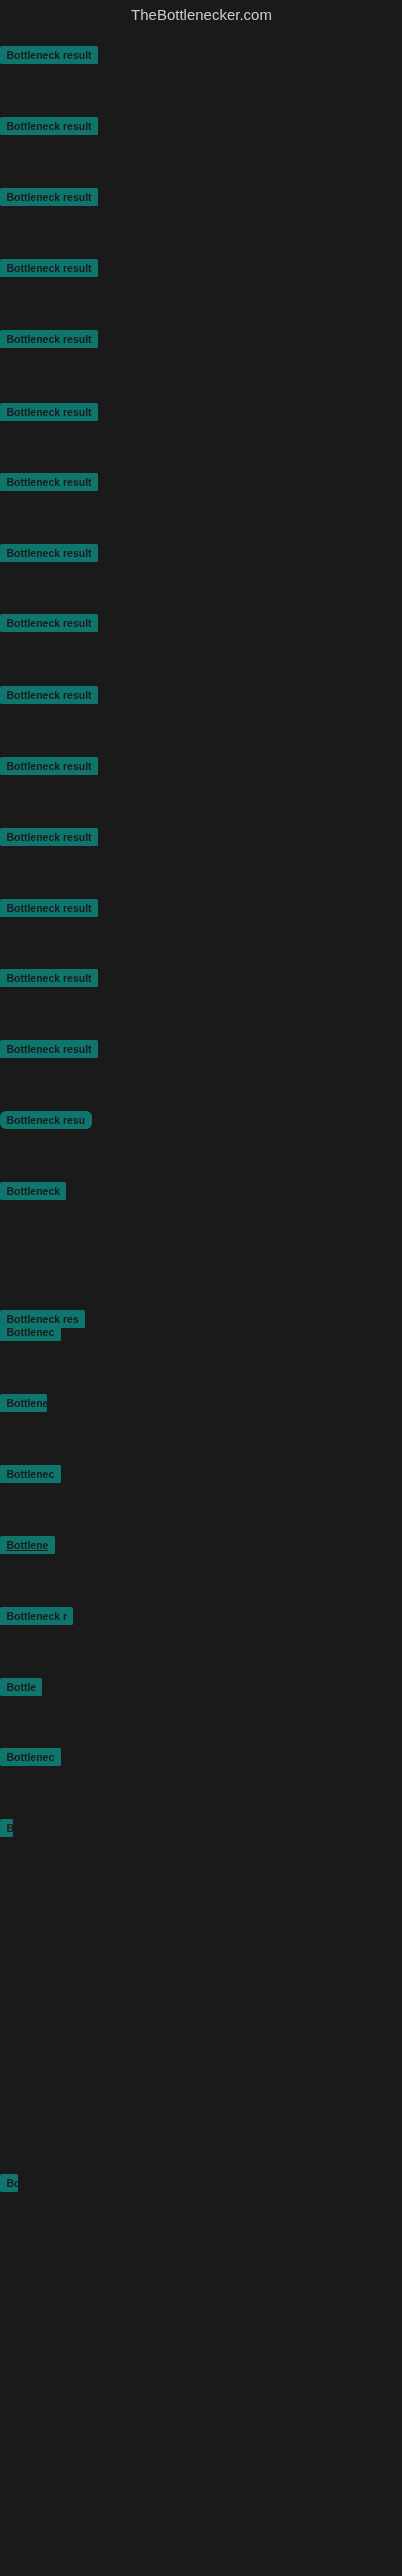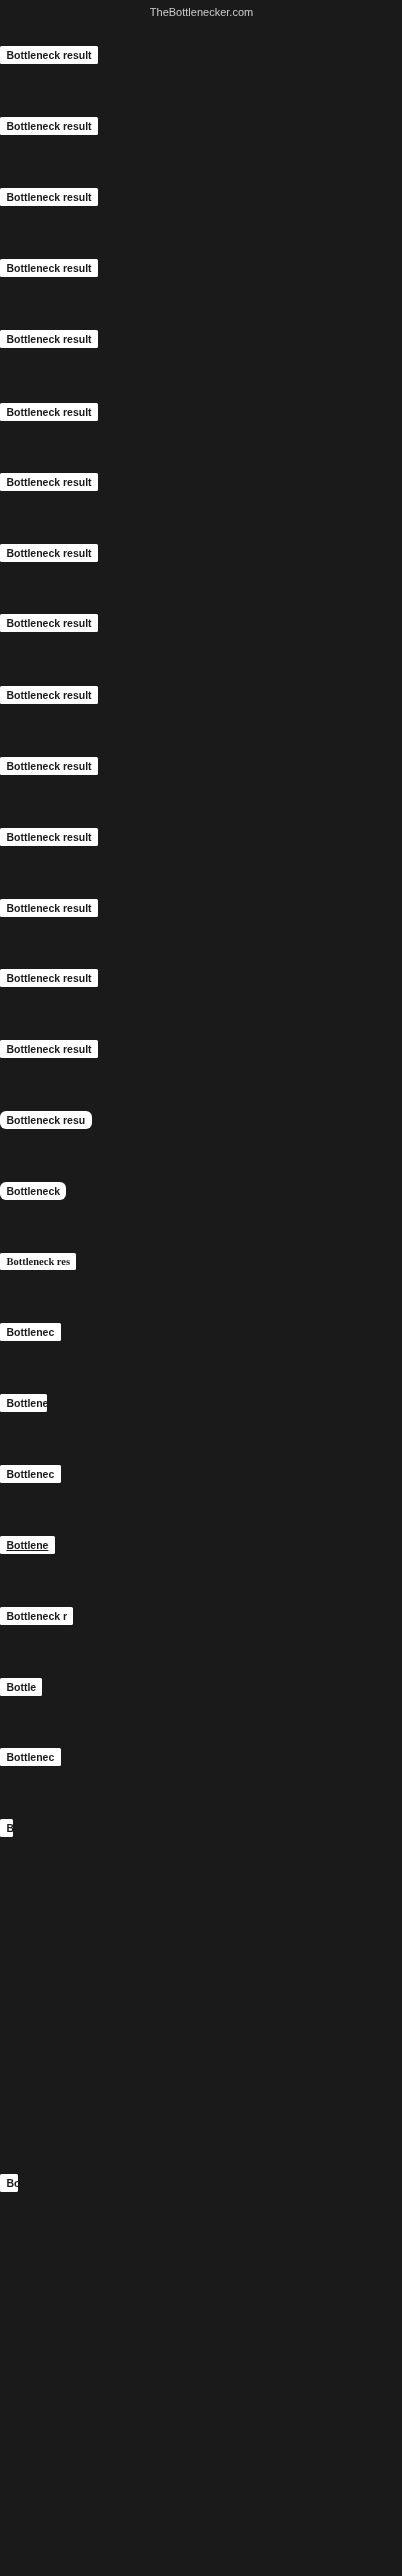--- a/index.html
+++ b/index.html
@@ -10,29 +10,29 @@
     body {
       background-color: #1a1a1a;
       width: 403px;
       min-height: 2576px;
       font-family: Arial, sans-serif;
       position: relative;
     }
     .site-title {
       text-align: center;
       color: #cccccc;
-      font-size: 11px;
+      font-size: 15px;
       padding: 6.4px 0 3.2px 0;
     }
     .bottleneck-item {
       position: absolute;
       left: 0;
     }
     .bottleneck-badge {
-      background-color: #ffffff;
+      background-color: #0f766e;
       color: #1a1a1a;
       font-size: 10.5px;
       font-weight: bold;
       padding: 3.2px 6.4px;
       display: inline-block;
       border-radius: 1.6px;
       white-space: nowrap;
       overflow: hidden;
     }
   </style>
@@ -50,22 +50,22 @@
 <div class="bottleneck-item" style="top: 473px;"><span class="bottleneck-badge" style="max-width: 151px;">Bottleneck result</span></div>
 <div class="bottleneck-item" style="top: 544px;"><span class="bottleneck-badge" style="max-width: 148px;">Bottleneck result</span></div>
 <div class="bottleneck-item" style="top: 614px;"><span class="bottleneck-badge" style="max-width: 146px;">Bottleneck result</span></div>
 <div class="bottleneck-item" style="top: 686px;"><span class="bottleneck-badge" style="max-width: 144px;">Bottleneck result</span></div>
 <div class="bottleneck-item" style="top: 757px;"><span class="bottleneck-badge" style="max-width: 146px;">Bottleneck result</span></div>
 <div class="bottleneck-item" style="top: 828px;"><span class="bottleneck-badge" style="max-width: 135px;">Bottleneck result</span></div>
 <div class="bottleneck-item" style="top: 899px;"><span class="bottleneck-badge" style="max-width: 138px;">Bottleneck result</span></div>
 <div class="bottleneck-item" style="top: 969px;"><span class="bottleneck-badge" style="max-width: 134px;">Bottleneck result</span></div>
 <div class="bottleneck-item" style="top: 1040px;"><span class="bottleneck-badge" style="max-width: 132px;">Bottleneck result</span></div>
 <div class="bottleneck-item" style="top: 1111px;"><span class="bottleneck-badge" style="max-width: 113px; border-radius: 6px;">Bottleneck resu</span></div>
-<div class="bottleneck-item" style="top: 1182px;"><span class="bottleneck-badge" style="max-width: 72px; border-radius: 6px;">Bottleneck</span></div>
-<div class="bottleneck-item" style="top: 1253px; font-family: Liberation Serif, serif;"><span class="bottleneck-badge" style="max-width: 95px;">Bottleneck res</span></div>
+<div class="bottleneck-item" style="top: 1182px;"><span class="bottleneck-badge" style="max-width: 72px;">Bottleneck</span></div>
+<div class="bottleneck-item" style="top: 1310px;"><span class="bottleneck-badge" style="max-width: 95px;">Bottleneck res</span></div>
 <div class="bottleneck-item" style="top: 1323px;"><span class="bottleneck-badge" style="max-width: 64px;">Bottlenec</span></div>
 <div class="bottleneck-item" style="top: 1394px;"><span class="bottleneck-badge" style="max-width: 47px;">Bottlene</span></div>
 <div class="bottleneck-item" style="top: 1465px;"><span class="bottleneck-badge" style="max-width: 64px;">Bottlenec</span></div>
 <div class="bottleneck-item" style="top: 1536px;"><span class="bottleneck-badge" style="max-width: 58px; text-decoration: underline;">Bottlene</span></div>
 <div class="bottleneck-item" style="top: 1607px;"><span class="bottleneck-badge" style="max-width: 81px; text-align: right;">Bottleneck r</span></div>
 <div class="bottleneck-item" style="top: 1678px;"><span class="bottleneck-badge" style="max-width: 42px;">Bottle</span></div>
 <div class="bottleneck-item" style="top: 1748px;"><span class="bottleneck-badge" style="max-width: 64px;">Bottlenec</span></div>
 <div class="bottleneck-item" style="top: 1819px;"><span class="bottleneck-badge" style="max-width: 11.3px;">B</span></div>
 <div class="bottleneck-item" style="top: 2174px;"><span class="bottleneck-badge" style="max-width: 17.7px;">Bo</span></div>
 

